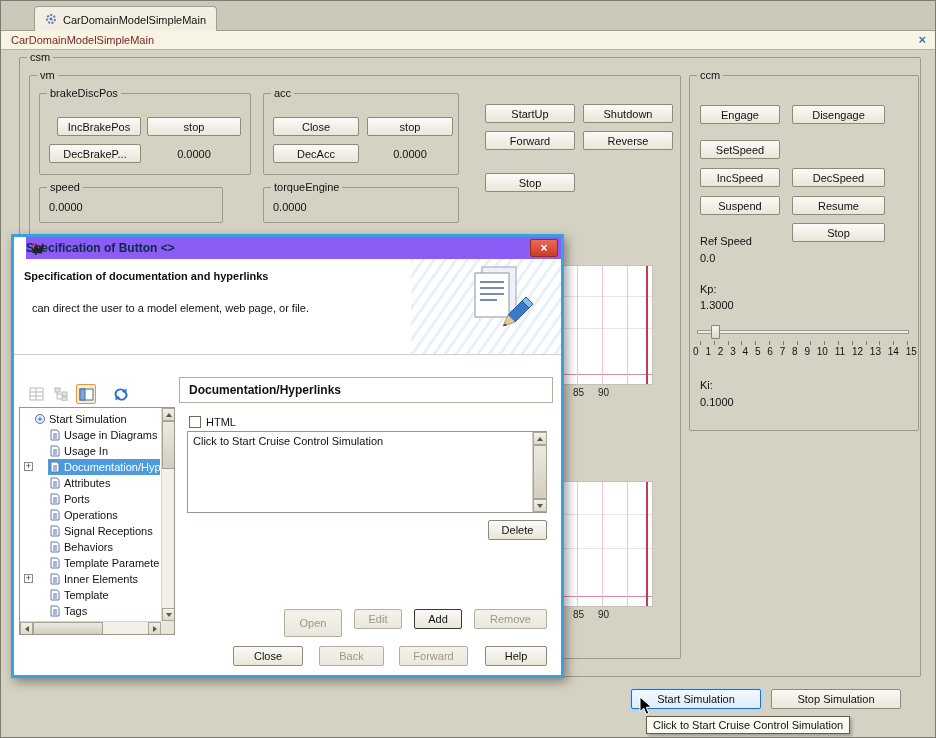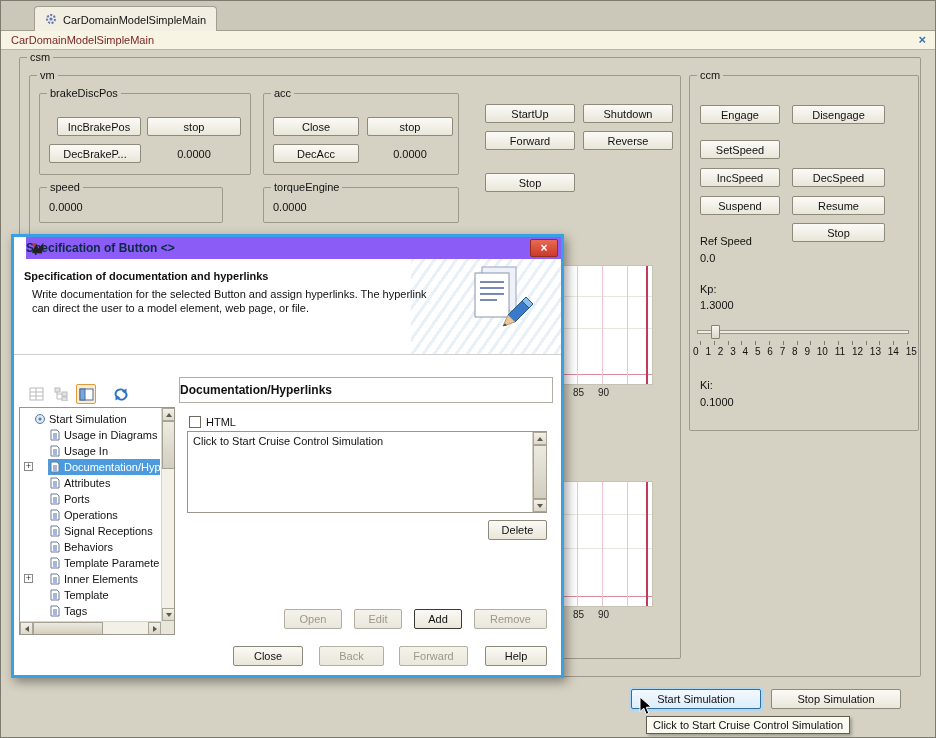--- a/index.html
+++ b/index.html
@@ -40,21 +40,21 @@
   .intro{position:absolute;left:0;top:0;right:0;height:96px;border-bottom:1px solid #cfcfcf;overflow:hidden}
   .intro-deco{position:absolute;right:0;top:0;width:150px;height:95px;background:repeating-linear-gradient(125deg,rgba(140,180,220,.20) 0 3px,rgba(255,255,255,0) 3px 9px)}
   .intro-title{position:absolute;left:10px;top:11px;font-weight:bold}
   .intro-l1{position:absolute;left:18px;top:29px}
   .intro-l2{position:absolute;left:18px;top:43px}
   .intro-icon{position:absolute;left:452px;top:6px}
 
   .tbicon{position:absolute;top:125px;width:20px;height:20px;display:flex;align-items:center;justify-content:center;border:1px solid transparent;border-radius:2px}
   .tbicon.dis{opacity:.5;filter:grayscale(1)}
   .tbicon.sel{border:1px solid #e09a3a;background:#fcecd2}
-  .sect{position:absolute;left:165px;top:118px;width:374px;height:26px;border:1px solid #b2aea0;display:flex;align-items:center;font-weight:bold;font-size:12px}
+  .sect{position:absolute;left:165px;top:118px;width:374px;height:26px;border:1px solid #b2aea0;display:flex;align-items:center;padding-left:9px;font-weight:bold;font-size:12px}
 
   .treebox{position:absolute;left:5px;top:148px;width:156px;height:228px;border:1px solid #9a968a;background:#fff;overflow:hidden}
   .trow{position:absolute;left:1px;right:14px;height:16px;overflow:hidden}
   .trow .ticon{position:absolute;top:2px}
   .trow .tlabel{position:absolute;top:2px;white-space:nowrap}
   .trow.root .ticon{left:13px}.trow.root .tlabel{left:28px}
   .trow.child .ticon{left:29px}.trow.child .tlabel{left:43px}
   .texp{position:absolute;left:3px;top:3px;width:9px;height:9px;border:1px solid #888;background:#fff;font-size:9px;line-height:7px;text-align:center;color:#333}
   .hl{position:absolute;left:27px;right:0;top:0;bottom:0;background:#4d9bdf}
   .trow.sel .tlabel{color:#fff}
@@ -239,21 +239,20 @@
           </svg>
       </span>
       <span>Specification of Button &lt;&gt;</span>
       <span class="dlg-close">×</span>
     </div>
     <div class="dlg-body">
 
       <div class="intro">
         <div class="intro-deco"></div>
         <span class="intro-title">Specification of documentation and hyperlinks</span>
-        <span class="intro-l1">Write documentation for the selected Button and assign hyperlinks. The hyperlink</span>
         <span class="intro-l2">can direct the user to a model element, web page, or file.</span>
         <span class="intro-icon">
           <svg width="68" height="62" viewBox="0 0 68 62">
             <rect x="16" y="2" width="34" height="44" fill="#eef2f8" stroke="#98a4b8"></rect>
             <rect x="9" y="8" width="34" height="44" fill="#ffffff" stroke="#8894a8"></rect>
             <g stroke="#7a8ab8" stroke-width="2">
               <line x1="14" y1="17" x2="38" y2="17"></line>
                 <line x1="14" y1="23" x2="38" y2="23"></line>
               <line x1="14" y1="29" x2="38" y2="29"></line>
                 <line x1="14" y1="35" x2="31" y2="35"></line>
@@ -454,21 +453,21 @@
           <div class="sb-thumb" style="left:0;width:14px;top:13px;bottom:13px"></div>
           <div class="sb-btn" style="bottom:0;width:14px">
               <span class="tri dn"></span>
             </div>
         </div>
       </div>
 
       <div class="btn" style="left:474px;top:261px;width:59px;height:20px">Delete</div>
 
 
-      <div class="btn dis" style="left:270px;top:350px;width:58px;height:20px">Open</div>
+      <div class="btn dis" style="left:270px;top:350px;width:58px;height:28px">Open</div>
       <div class="btn dis" style="left:340px;top:350px;width:48px;height:20px">Edit</div>
       <div class="btn def" style="left:400px;top:350px;width:48px;height:20px">Add</div>
       <div class="btn dis" style="left:460px;top:350px;width:73px;height:20px">Remove</div>
 
       <div class="btn" style="left:219px;top:387px;width:70px;height:20px">Close</div>
       <div class="btn dis" style="left:305px;top:387px;width:65px;height:20px">Back</div>
       <div class="btn dis" style="left:385px;top:387px;width:69px;height:20px">Forward</div>
       <div class="btn" style="left:471px;top:387px;width:62px;height:20px">Help</div>
     </div>
   </div>

